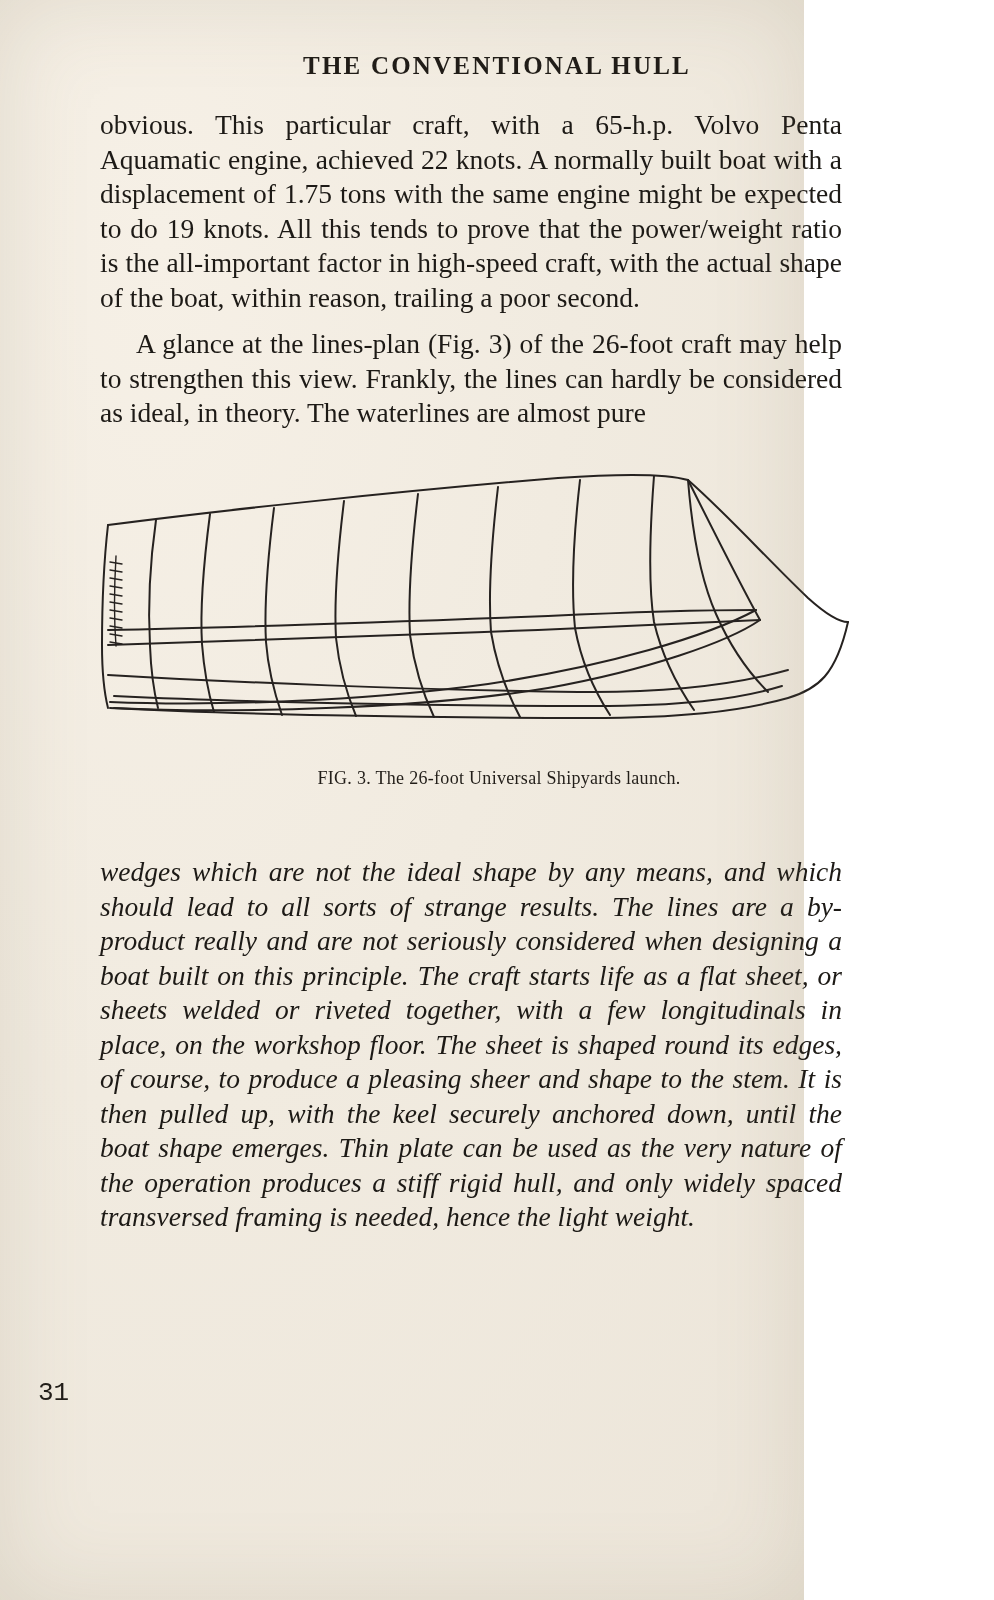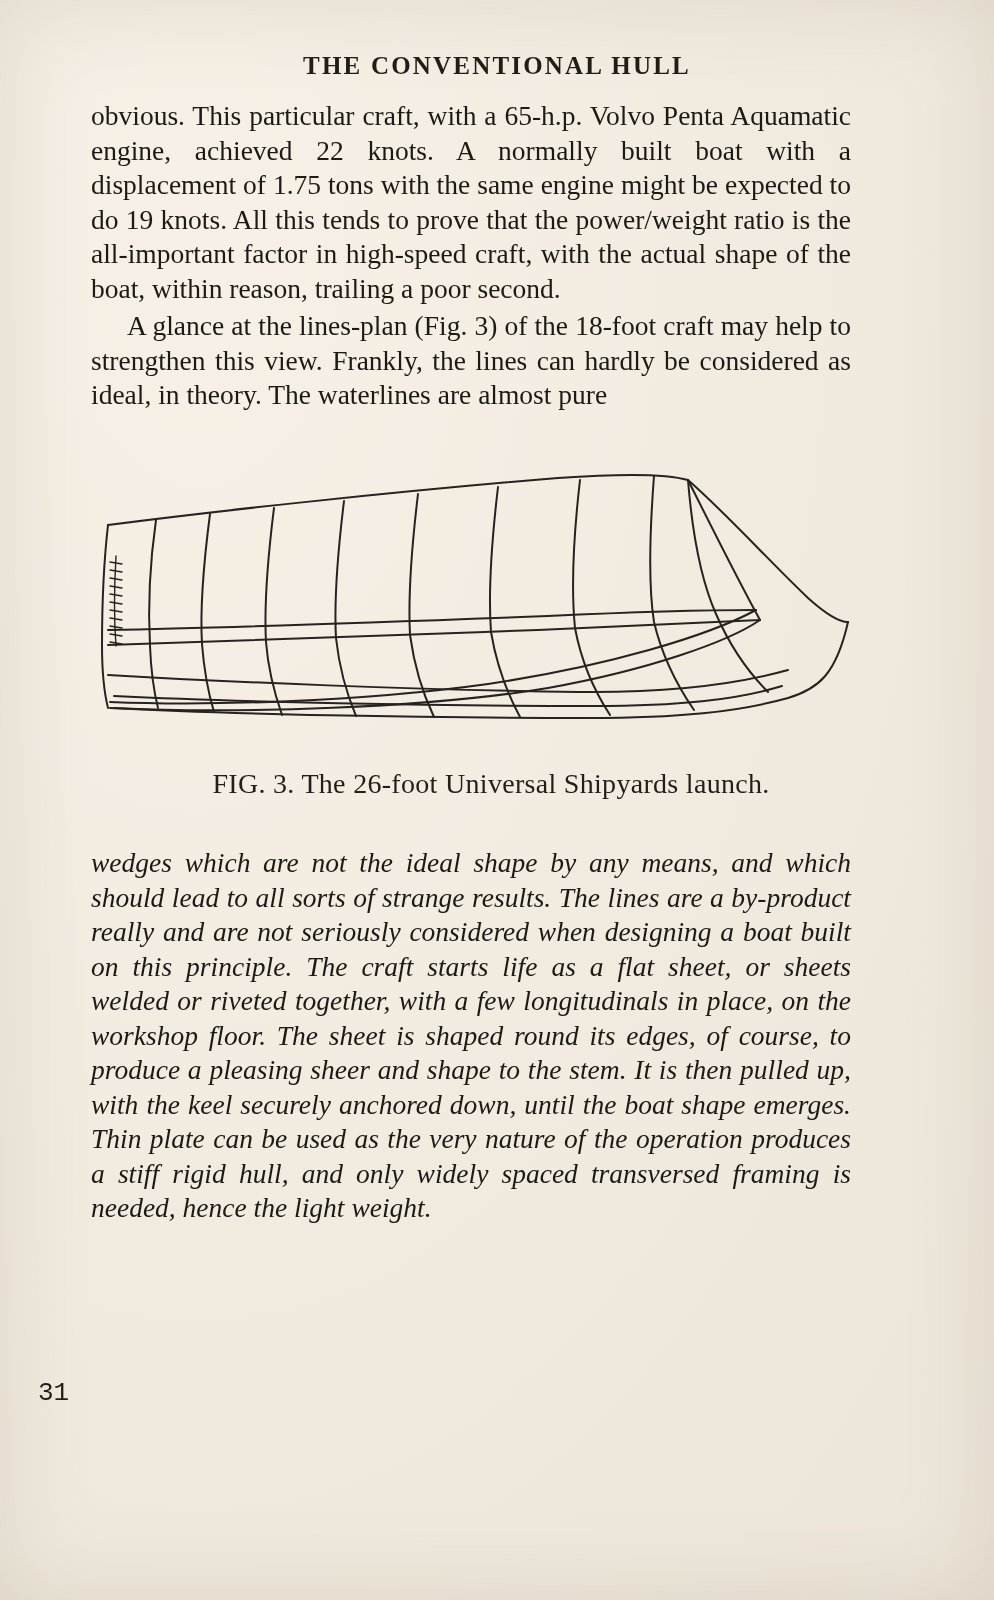--- a/index.html
+++ b/index.html
@@ -8,21 +8,21 @@
     background: #ffffff;
   }
   body {
     width: 994px;
     height: 1600px;
     overflow: hidden;
     font-family: "Liberation Serif", serif;
   }
   #page {
     position: relative;
-    width: 994px;
+    width: 804px;
     height: 1600px;
     background: #f2ece1;
     background-image:
       radial-gradient(ellipse at 20% 15%, #f6f0e6 0%, #f1ebe0 45%, #ece5d9 100%);
   }
   
   #page::after {
     content: "";
     position: absolute;
     inset: 0;
@@ -45,21 +45,21 @@
     position: absolute;
     left: 88px;
     width: 766px;
     color: #1c1915;
   }
   .para {
     font-size: 27.5px;
     line-height: 34.5px;
     text-align: justify;
     text-justify: inter-word;
-    margin: 3px;
+    margin: 12px;
     color: #1d1a16;
     font-family: "Liberation Serif", serif;
   }
   .para.indent {
     text-indent: 36px;
   }
   #body-top { top: 96px; }
   #body-bottom { top: 843px; font-style: italic; }
 
   .figure {
@@ -67,25 +67,25 @@
     left: 88px;
     top: 470px;
     width: 790px;
     height: 330px;
   }
   .figure svg {
     display: block;
   }
   .fig-caption {
     position: absolute;
-    left: 8px;
+    left: 16px;
     top: 298px;
     width: 790px;
     text-align: center;
-    font-size: 28px;
+    font-size: 18px;
     color: #221e19;
     font-family: "Liberation Serif", serif;
     letter-spacing: 0.3px;
   }
   .folio {
     position: absolute;
     left: 0;
     top: 1378px;
     width: 994px;
     font-size: 26px;
@@ -96,21 +96,21 @@
 </style>
 </head>
 <body>
 
 <div id="page">
 
   <div class="running-head">THE CONVENTIONAL HULL</div>
 
   <div class="col" id="body-top">
     <p class="para">obvious. This particular craft, with a 65-h.p. Volvo Penta Aquamatic engine, achieved 22 knots. A normally built boat with a displacement of 1.75 tons with the same engine might be expected to do 19 knots. All this tends to prove that the power/weight ratio is the all-important factor in high-speed craft, with the actual shape of the boat, within reason, trailing a poor second.</p>
-    <p class="para indent">A glance at the lines-plan (Fig. 3) of the 18-foot craft may help to strengthen this view. Frankly, the lines can hardly be considered as ideal, in theory. The waterlines are almost pure</p>
+    <p class="para indent">A glance at the lines-plan (Fig. 3) of the 26-foot craft may help to strengthen this view. Frankly, the lines can hardly be considered as ideal, in theory. The waterlines are almost pure</p>
   </div>
 
   <div class="figure">
     <svg width="790" height="290" viewBox="0 0 790 290">
       <g fill="none" stroke="#262220" stroke-width="2" stroke-linecap="round" stroke-linejoin="round">
 
         <path d="M20,55 C120,42 300,22 470,8 C540,3 580,4 600,10"></path>
 
         <path d="M600,10 C640,45 680,90 720,128 C740,146 752,152 760,152"></path>
 

